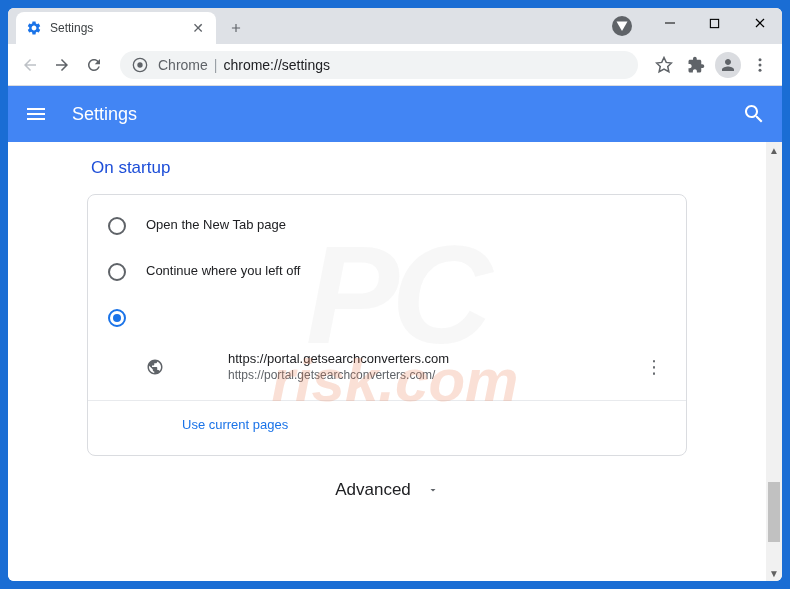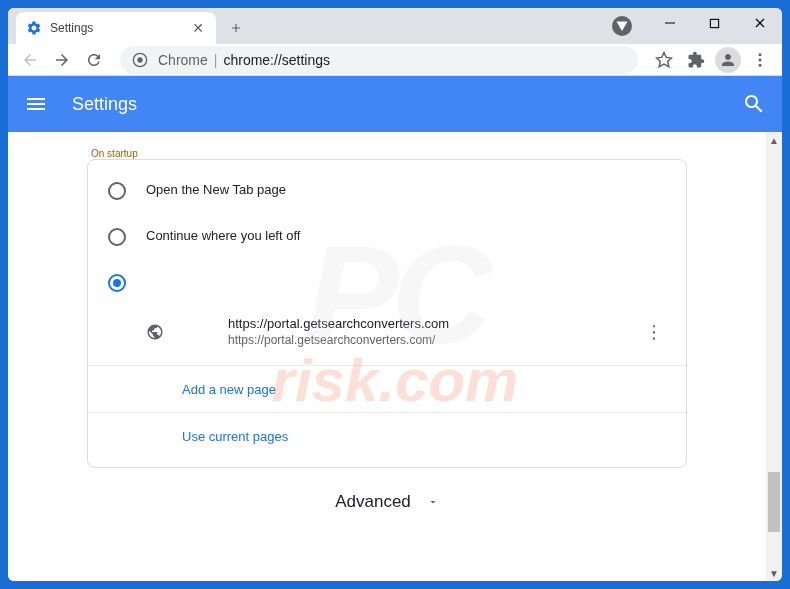--- a/index.html
+++ b/index.html
@@ -15,42 +15,42 @@
     .tab { background: #fff; height: 32px; margin-left: 8px; border-radius: 8px 8px 0 0; display: flex; align-items: center; padding: 0 10px; min-width: 200px; position: relative; }
     .tab-icon { width: 16px; height: 16px; margin-right: 8px; }
     .tab-title { font-size: 12px; color: #3c4043; flex: 1; }
     .tab-close { width: 16px; height: 16px; display: flex; align-items: center; justify-content: center; cursor: pointer; color: #5f6368; font-size: 14px; }
     .new-tab { width: 28px; height: 28px; display: flex; align-items: center; justify-content: center; cursor: pointer; color: #5f6368; margin-left: 6px; margin-bottom: 2px; }
     .window-controls { position: absolute; right: 0; top: 0; display: flex; height: 30px; }
     .win-btn { width: 45px; display: flex; align-items: center; justify-content: center; cursor: pointer; color: #000; }
     .incog-badge { position: absolute; right: 150px; top: 8px; width: 20px; height: 20px; background: #5f6368; border-radius: 50%; display: flex; align-items: center; justify-content: center; }
     
     
-    .toolbar { height: 32px; background: #fff; border-bottom: 1px solid #dadce0; display: flex; align-items: center; padding: 0 8px; gap: 4px; }
+    .toolbar { height: 42px; background: #fff; border-bottom: 1px solid #dadce0; display: flex; align-items: center; padding: 0 8px; gap: 4px; }
     .nav-btn { width: 28px; height: 28px; display: flex; align-items: center; justify-content: center; cursor: pointer; color: #5f6368; border-radius: 50%; }
     .nav-btn.disabled { color: #bdc1c6; }
     .addr-bar { flex: 1; height: 28px; background: #f1f3f4; border-radius: 14px; display: flex; align-items: center; padding: 0 12px; margin: 0 8px; font-size: 14px; color: #5f6368; }
     .addr-icon { margin-right: 10px; }
     .addr-prefix { color: #5f6368; }
     .addr-sep { margin: 0 6px; color: #9aa0a6; }
     .addr-path { color: #202124; }
     .tb-icon { width: 28px; height: 28px; display: flex; align-items: center; justify-content: center; cursor: pointer; color: #5f6368; }
     .avatar { width: 26px; height: 26px; background: #dadce0; border-radius: 50%; display: flex; align-items: center; justify-content: center; }
     
     
     .settings-header { height: 56px; background: #4285f4; display: flex; align-items: center; padding: 0 16px; color: #fff; }
     .menu-btn { width: 24px; height: 24px; cursor: pointer; margin-right: 24px; }
     .settings-title { font-size: 18px; font-weight: 400; flex: 1; }
     .search-btn { width: 24px; height: 24px; cursor: pointer; }
     
     
     .content-wrap { flex: 1; display: flex; overflow: hidden; }
     .content { flex: 1; overflow-y: auto; padding: 16px 0 40px; background: #fff; }
     .section { max-width: 680px; margin: 0 auto; padding: 0 40px; }
-    .section-title { font-size: 10px; color: #a16207; padding-left: 4px; }
+    .section-title { font-size: 17px; color: #1d4ed8; margin-bottom: 16px; padding-left: 4px; }
     .card { background: #fff; border: 1px solid #dadce0; border-radius: 8px; padding: 8px 0; }
     .radio-row { display: flex; align-items: flex-start; padding: 14px 20px; cursor: pointer; }
     .radio { width: 18px; height: 18px; border: 2px solid #5f6368; border-radius: 50%; margin-right: 20px; position: relative; flex-shrink: 0; }
     .radio.selected { border-color: #1a73e8; }
     .radio.selected::after { content: ''; position: absolute; width: 8px; height: 8px; background: #1a73e8; border-radius: 50%; top: 50%; left: 50%; transform: translate(-50%, -50%); }
     .radio-label { font-size: 13px; color: #202124; }
     .page-entry { display: flex; align-items: center; padding: 10px 20px 10px 58px; gap: 46px; }
     .globe { width: 18px; height: 18px; margin-right: 18px; flex-shrink: 0; }
     .page-info { flex: 1; }
     .page-title { font-size: 13px; color: #202124; }
@@ -191,23 +191,20 @@
             <svg class="globe" viewBox="0 0 24 24" fill="#5f6368">
                 <path d="M12 2C6.48 2 2 6.48 2 12s4.48 10 10 10 10-4.48 10-10S17.52 2 12 2zm-1 17.93c-3.95-.49-7-3.85-7-7.93 0-.62.08-1.21.21-1.79L9 15v1c0 1.1.9 2 2 2v1.93zm6.9-2.54c-.26-.81-1-1.39-1.9-1.39h-1v-3c0-.55-.45-1-1-1H8v-2h2c.55 0 1-.45 1-1V7h2c1.1 0 2-.9 2-2v-.41c2.93 1.19 5 4.06 5 7.41 0 2.08-.8 3.97-2.1 5.39z"></path>
               </svg>
             <div class="page-info">
               <div class="page-title">https://portal.getsearchconverters.com</div>
               <div class="page-url">https://portal.getsearchconverters.com/</div>
             </div>
             <div class="more-btn">⋮</div>
           </div>
           <div class="link-row">
-            <span class="link">Add a new page</span>
-          </div>
-          <div class="link-row">
             <span class="link">Use current pages</span>
           </div>
         </div>
         <div class="advanced">
           <span>Advanced</span>
           <svg width="12" height="12" viewBox="0 0 24 24" fill="#5f6368">
               <path d="M7 10l5 5 5-5z"></path>
             </svg>
         </div>
       </div>

